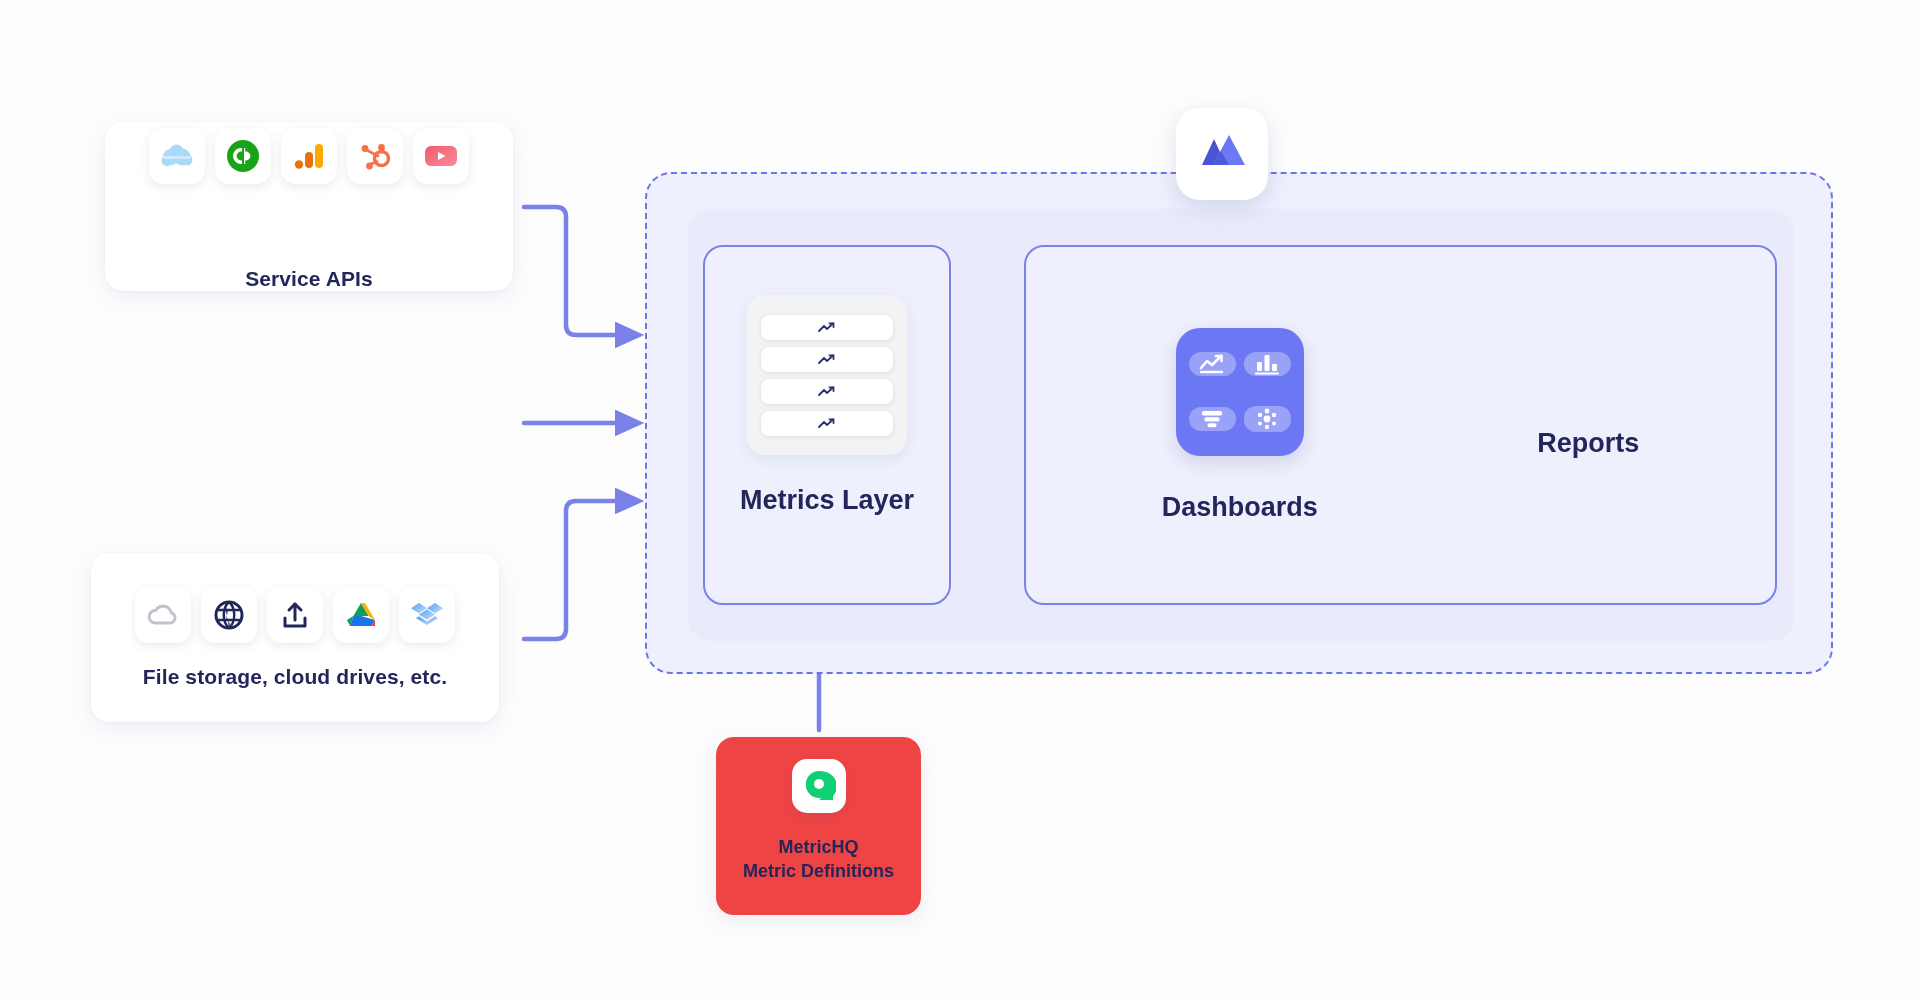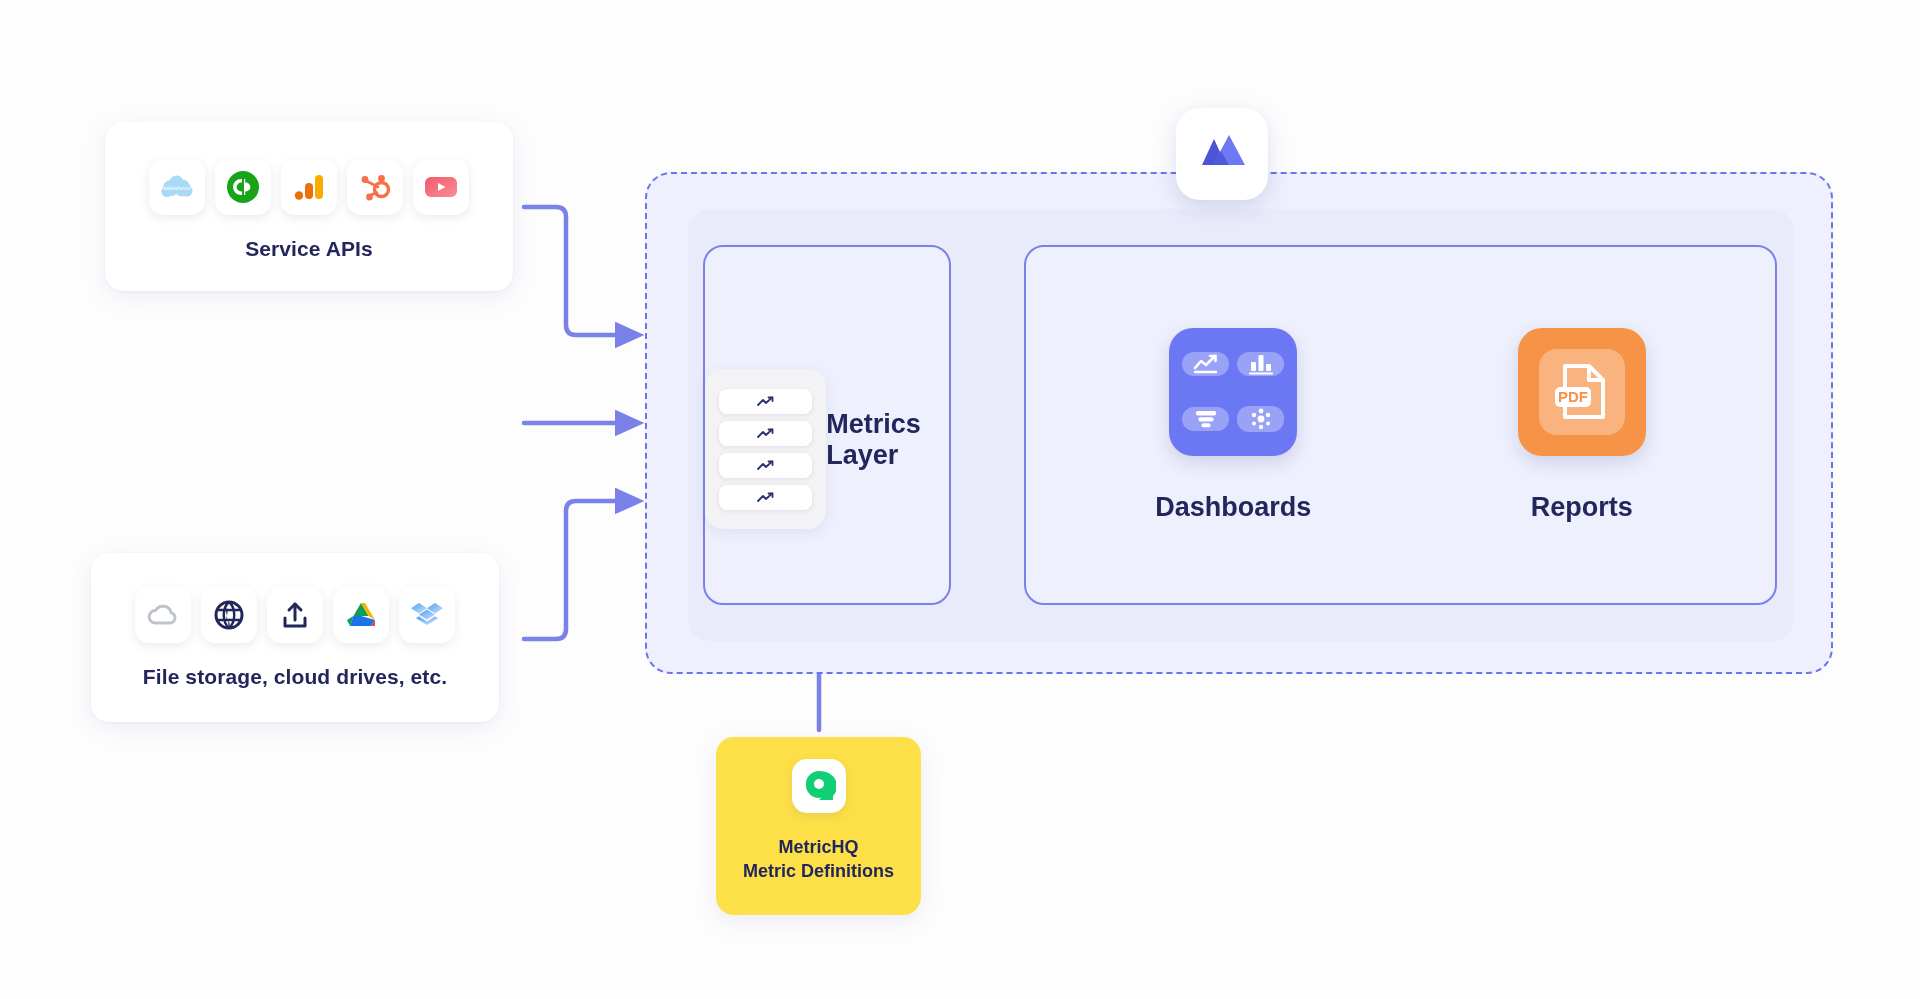--- a/index.html
+++ b/index.html
@@ -26,21 +26,21 @@
     background: #ffffff;
     border-radius: 14px;
     box-shadow: 0 3px 10px rgba(80,90,140,.13);
     display: flex; align-items: center; justify-content: center;
   }
   .src-label {
     font-size: 21px; font-weight: bold; color: #22265a;
     letter-spacing: .1px; text-align: center;
   }
 
-  #card-service  { left: 105px; top: 122px;  width: 408px; height: 169px; padding-top: 6px; }
+  #card-service  { left: 105px; top: 122px;  width: 408px; height: 169px; padding-top: 6px; justify-content: space-between; }
   #card-service .src-label { margin-top: 22px; }
   #card-warehouse{ left: 105px; top: 338px;  width: 408px; height: 169px; }
   #card-warehouse .src-label { margin-top: 22px; }
   #card-files    { left: 91px; top: 553px;  width: 408px; height: 169px; }
   #card-files .src-label { margin-top: 22px; }
 
   
   #platform {
     position: absolute;
     left: 645px; top: 172px; width: 1188px; height: 502px;
@@ -55,21 +55,21 @@
     border-radius: 22px;
   }
 
   
   #metrics-box {
     position: absolute;
     left: 703px; top: 245px; width: 248px; height: 360px;
     border: 2.5px solid #7a82ea;
     border-radius: 20px;
     background: #eef0fd;
-    display: flex; flex-direction: row; align-items: center;
+    display: flex; flex-direction: column; align-items: center;
   }
   #metrics-visual {
     width: 160px; height: 160px;
     margin-top: 48px;
     background: #f3f3f5;
     border-radius: 18px;
     box-shadow: 0 4px 14px rgba(90,95,130,.10);
     display: flex; flex-direction: column;
     justify-content: center; gap: 7px;
     padding: 0 14px;
@@ -126,21 +126,21 @@
     background: #ffffff;
     box-shadow: 0 7px 22px rgba(80,90,150,.18);
     display: flex; align-items: center; justify-content: center;
     z-index: 5;
   }
 
   
   #metrichq-card {
     position: absolute; left: 716px; top: 737px;
     width: 205px; height: 178px;
-    background: #fde047; border-radius: 18px;
+    background: #ef4444; border-radius: 18px;
     box-shadow: 0 6px 22px rgba(75,85,140,.10);
     display: flex; flex-direction: column;
     align-items: center; padding-top: 22px;
   }
   #metrichq-logo {
     width: 54px; height: 54px; border-radius: 15px;
     background: #ffffff;
     box-shadow: 0 3px 10px rgba(80,90,140,.14);
     display: flex; align-items: center; justify-content: center;
   }
@@ -376,30 +376,20 @@
                 <circle cx="6" cy="9" r="2.2"></circle>
             </g>
           </svg>
         </div>
       </div>
       <div class="node-label">Dashboards</div>
     </div>
 
 
     <div class="output-item">
-      <div class="big-tile" id="tile-reports">
-        <div class="inner-soft">
-          <svg width="58" height="62" viewBox="0 0 58 62">
-            <path d="M12 5 H36 L50 19 V56 H12 Z" fill="none" stroke="#fff" stroke-width="4" stroke-linejoin="round"></path>
-            <path d="M36 5 V19 H50" fill="none" stroke="#fff" stroke-width="4" stroke-linejoin="round"></path>
-            <rect x="2" y="26" width="36" height="20" rx="5" fill="#fff"></rect>
-            <text x="20" y="41" font-size="15" font-weight="bold" font-family="'Liberation Sans',sans-serif" fill="#f79347" text-anchor="middle">PDF</text>
-          </svg>
-        </div>
-      </div>
       <div class="node-label">Reports</div>
     </div>
 
   </div>
 
   <div id="metrichq-card">
     <div id="metrichq-logo">
       <svg width="34" height="34" viewBox="0 0 34 34">
         <path d="M17 2 A13 13 0 1 1 4 15 A13 13 0 0 1 17 2 Z M31 17 L31 31 L17 31 Z" fill="#10cf74"></path>
         <path d="M17 3 a13 13 0 1 0 13 13 v15 h-6 A13 13 0 0 0 17 3 Z" fill="#10cf74"></path>

